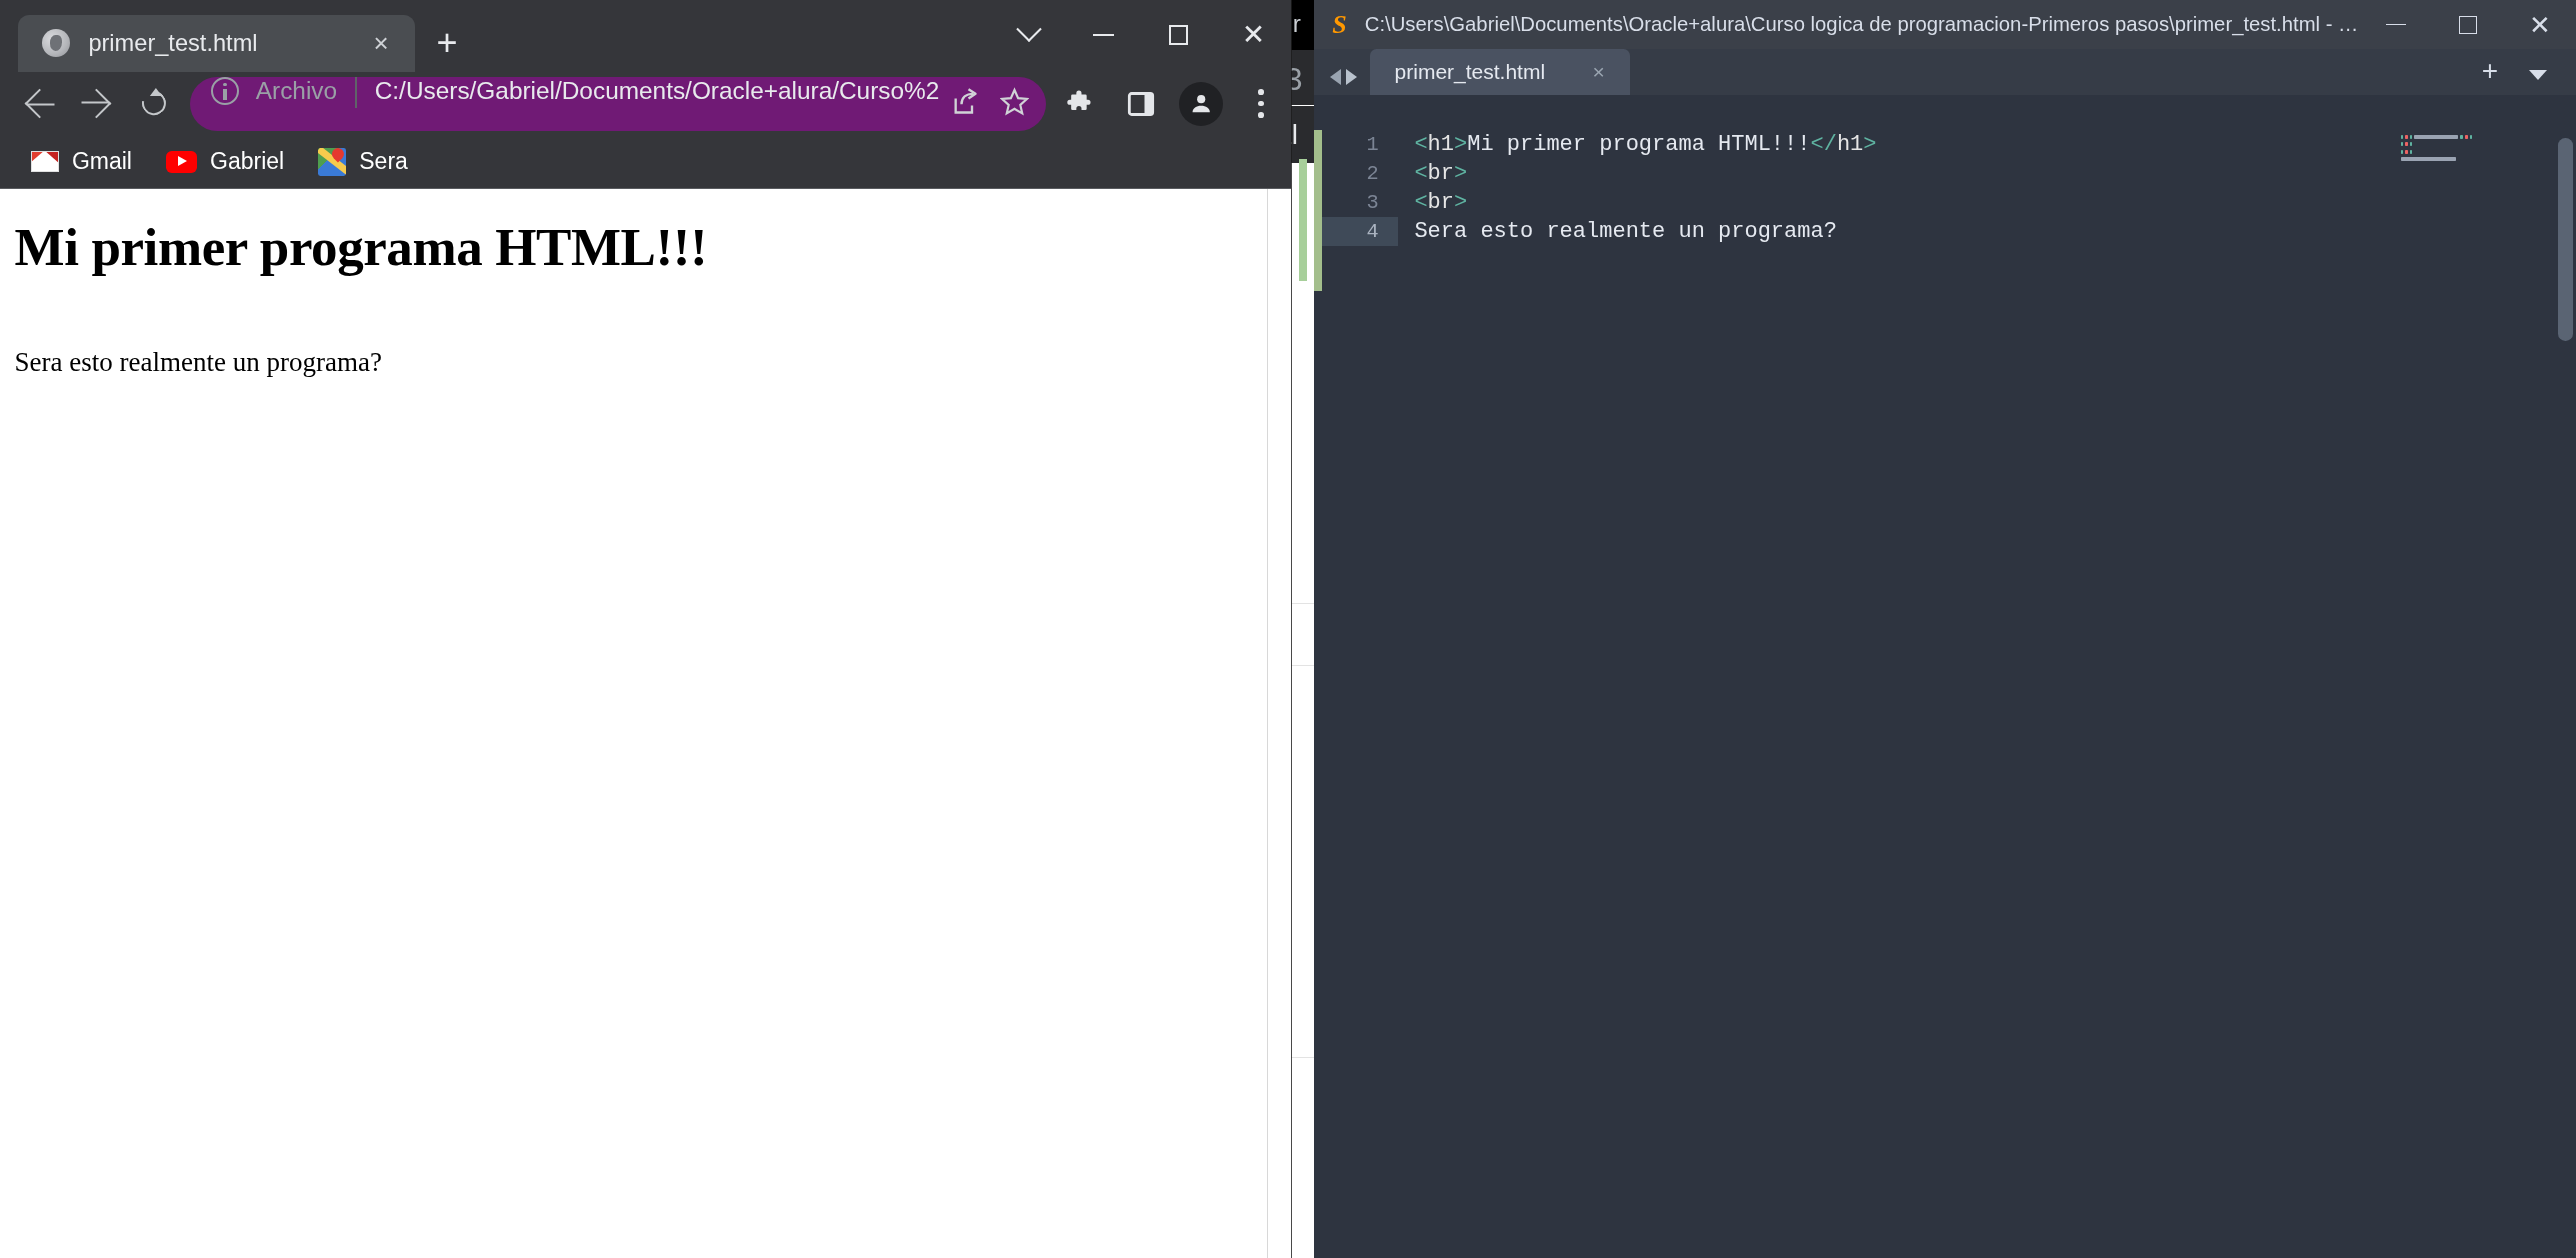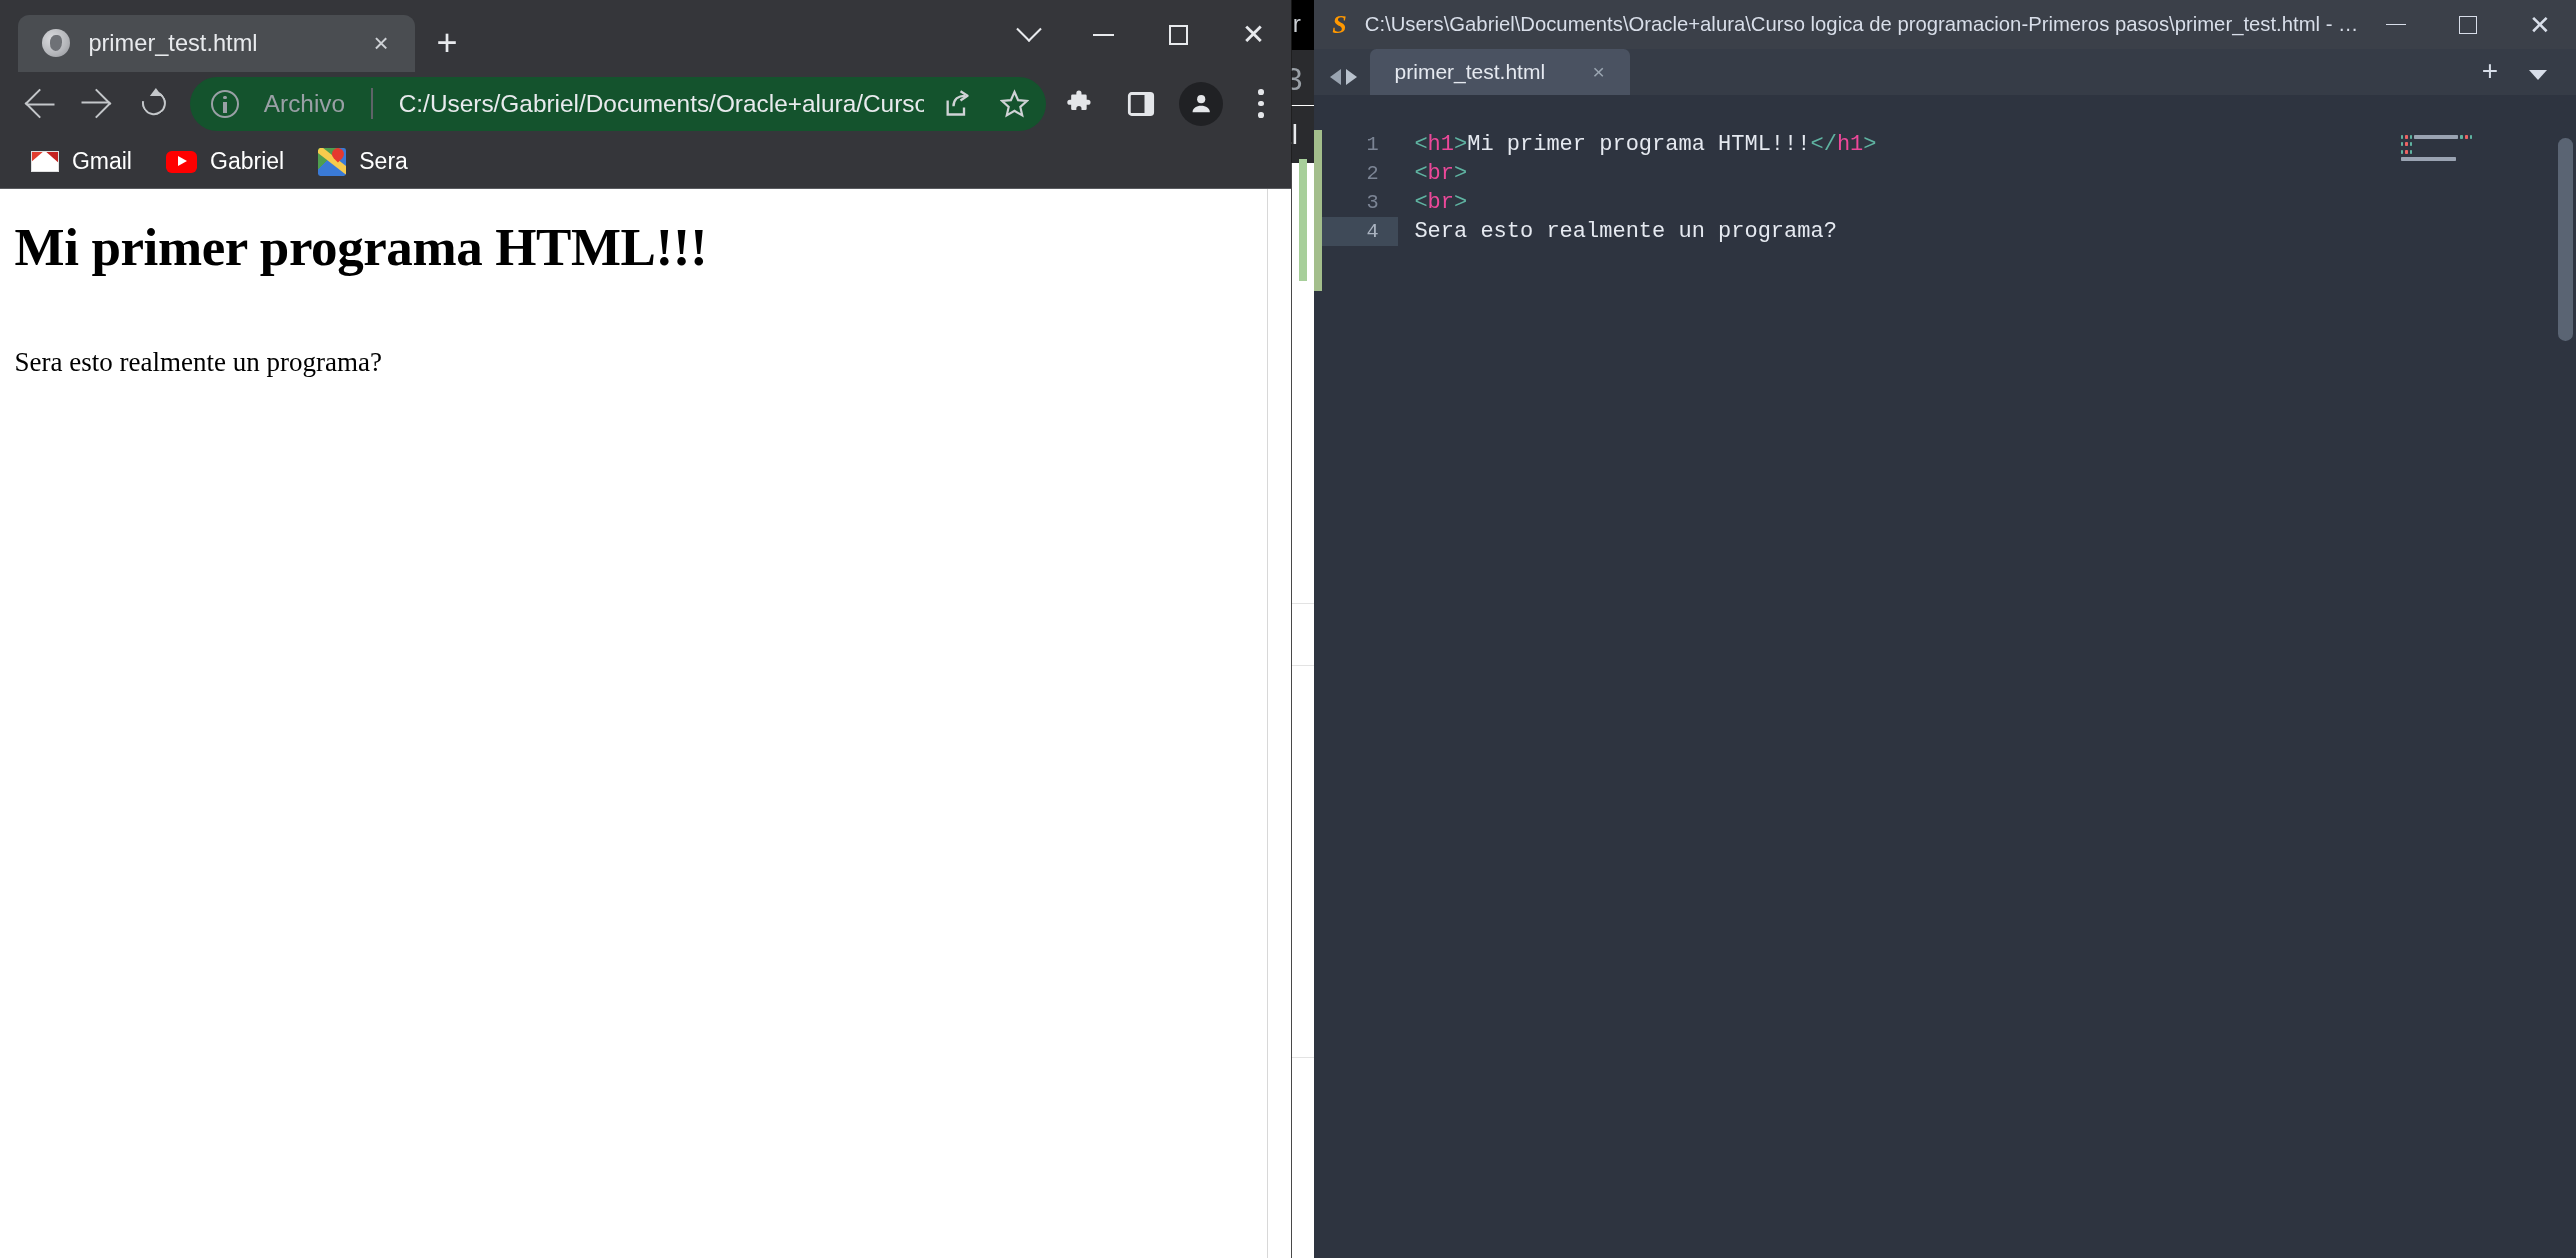--- a/index.html
+++ b/index.html
@@ -138,24 +138,23 @@
     border-radius: 50%; border-top-color: transparent; transform: rotate(-35deg);
     position: relative;
   }
   .reload::after {
     content: ""; position: absolute; right: -3.3px; top: -1.6px;
     border-left: 6.5px solid transparent; border-right: 6.5px solid transparent;
     border-bottom: 8.1px solid #c4c7ca; transform: rotate(35deg);
   }
   .omnibox {
     flex: 1 1 auto; height: 54px; margin: 0 4.9px 0 8.1px;
-    background: #14532d; border-radius: 28px;
-    display: flex; align-items: center; padding: 0 6.5px 0 21px;
+    background: #701a75; border-radius: 28px;
+    display: flex; padding: 0 6.5px 0 21px;
     min-width: 0;
-    gap: 8px;
   }
   .info-icon {
     width: 28px; height: 28px; border: 2.4px solid #9aa0a6; border-radius: 50%;
     flex: 0 0 28px; position: relative;
   }
   .info-icon::before {
     content: ""; position: absolute; left: 9.8px; top: 4.1px;
     width: 3.3px; height: 3.3px; border-radius: 50%; background: #9aa0a6;
   }
   .info-icon::after {
@@ -330,21 +329,21 @@
     color: #7b8494; font-size: 20.3px;
     font-family: "Liberation Mono", monospace;
   }
   .st-gutter .gl.active { background: #3f4a58; color: #aab3c0; }
   .st-code {
     flex: 1 1 auto; padding-left: 16.3px; font-family: "Liberation Mono", monospace;
     font-size: 22px; min-width: 0;
   }
   .st-code .cl { height: 29px; line-height: 29px; white-space: pre; color: #e5e9f0; }
   .tk-punc { color: #5fb3a1; }
-  .tk-tag  { color: #ec4899; }
+  .tk-tag  { color: #e5e5e5; }
   .tk-text { color: #e5e9f0; }
 
   .st-minimap {
     position: absolute; right: 21px; top: 135px; width: 154px; height: 1124px;
     background: #2e3440;
   }
   .mm-line { height: 4.1px; margin-bottom: 3.3px; display: flex; gap: 1.6px; }
   .mm-seg { height: 4.1px; border-radius: 0.8px; }
   .st-scrollbar {
     position: absolute; right: 3.3px; top: 138px; width: 14.6px; height: 203px;

